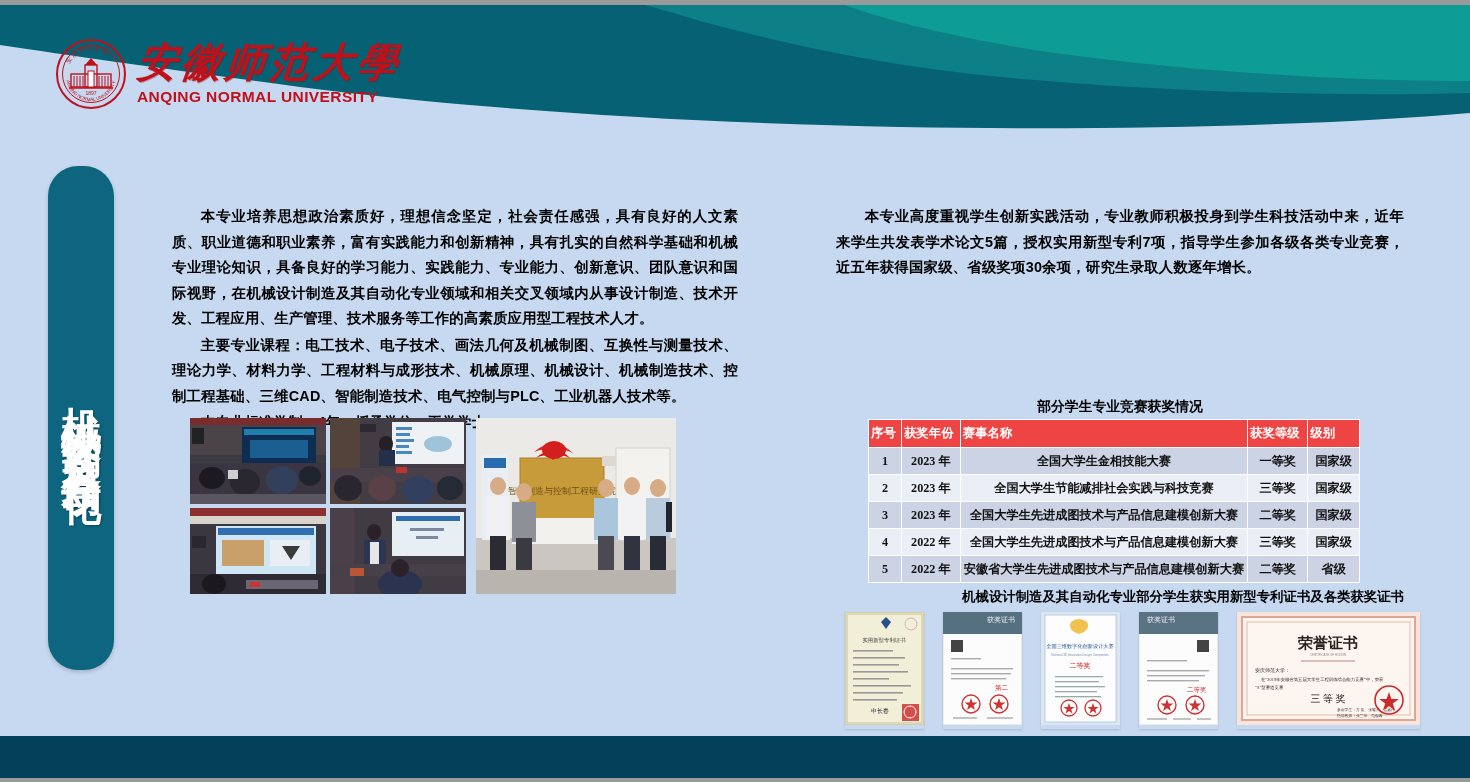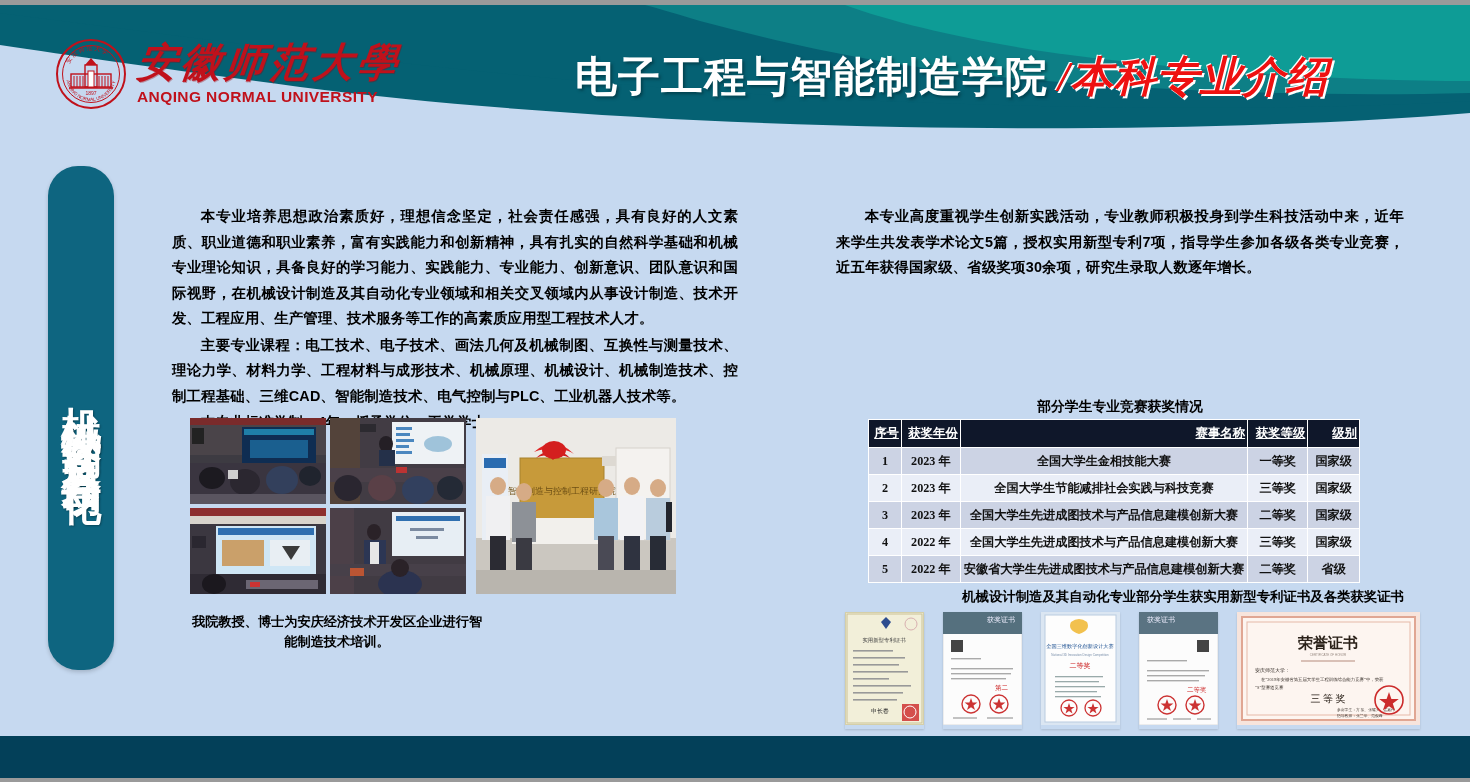--- a/index.html
+++ b/index.html
@@ -89,22 +89,22 @@
     position:absolute;left:836px;top:398px;width:568px;text-align:center;
     font-family:"Liberation Sans","DejaVu Sans",sans-serif;
     font-size:13.8px;font-weight:bold;color:#000;
   }
   table.awards{
     position:absolute;left:868px;top:419px;width:492px;
     border-collapse:collapse;background:#e9eef7;
     font-family:"Liberation Serif","DejaVu Serif",serif;
   }
   table.awards th{
-    background:#0f172a;color:#fff;font-size:12.4px;font-weight:bold;
-    padding:5px 2px;text-align:right;border:1px solid #ffffff;white-space:nowrap;text-decoration:underline;
+    background:#ef4444;color:#fff;font-size:12.4px;font-weight:bold;
+    padding:5px 2px;text-align:left;border:1px solid #ffffff;white-space:nowrap;
   }
   table.awards td{
     font-size:12.2px;color:#111;padding:4.5px 3px;text-align:center;
     border:1px solid #ffffff;white-space:nowrap;font-weight:bold;
   }
   table.awards tr.odd td{background:#ccd3e4;}
   table.awards tr.even td{background:#eaeef7;}
   .c-no{width:34px;}.c-year{width:62px;}.c-name{width:262px;}
   .c-lvl{width:66px;}.c-cls{width:62px;}
 
@@ -169,23 +169,20 @@
             <textPath href="#arcBot" startOffset="6%">ANQING NORMAL UNIVERSITY</textPath>
           </text>
         </svg>
       </div>
       <div class="uni-names">
         <div class="uni-cn">安徽师范大學</div>
         <div class="uni-en">ANQING NORMAL UNIVERSITY</div>
       </div>
     </div>
 
-    <div class="header-title">
-      <span class="title-main">电子工程与智能制造学院</span><span class="title-sub">/本科专业介绍</span>
-    </div>
   </div>
 
   <div class="vtab">
     <div class="vtab-text">机械设计制造及其自动化</div>
   </div>
 
   <div class="col col-left">
     <p class="para">本专业培养思想政治素质好，理想信念坚定，社会责任感强，具有良好的人文素质、职业道德和职业素养，富有实践能力和创新精神，具有扎实的自然科学基础和机械专业理论知识，具备良好的学习能力、实践能力、专业能力、创新意识、团队意识和国际视野，在机械设计制造及其自动化专业领域和相关交叉领域内从事设计制造、技术开发、工程应用、生产管理、技术服务等工作的高素质应用型工程技术人才。</p>
     <p class="para">主要专业课程：电工技术、电子技术、画法几何及机械制图、互换性与测量技术、理论力学、材料力学、工程材料与成形技术、机械原理、机械设计、机械制造技术、控制工程基础、三维CAD、智能制造技术、电气控制与PLC、工业机器人技术等。</p>
     <p class="para">本专业标准学制：4年；授予学位：工学学士。</p>
@@ -309,21 +306,20 @@
           <ellipse cx="182" cy="70" rx="8" ry="9" fill="#d6ab86"></ellipse>
           <path d="M170,80 h24 v42 h-24 Z" fill="#b9ccdd"></path>
           <rect x="174" y="118" width="16" height="36" fill="#282c36"></rect>
           <rect x="190" y="84" width="6" height="30" fill="#22252c"></rect>
         </g>
         <rect x="0" y="152" width="200" height="24" fill="#b9b5ae"></rect>
       </svg>
     </div>
   </div>
 
-  <div class="cap cap1">我院教授、博士为安庆经济技术开发区企业进行智能制造技术培训。</div>
 
   <div class="col col-right">
     <p class="para">本专业高度重视学生创新实践活动，专业教师积极投身到学生科技活动中来，近年来学生共发表学术论文5篇，授权实用新型专利7项，指导学生参加各级各类专业竞赛，近五年获得国家级、省级奖项30余项，研究生录取人数逐年增长。</p>
   </div>
 
   <div class="tbl-title">部分学生专业竞赛获奖情况</div>
 
   <table class="awards">
     <thead>
       <tr>

